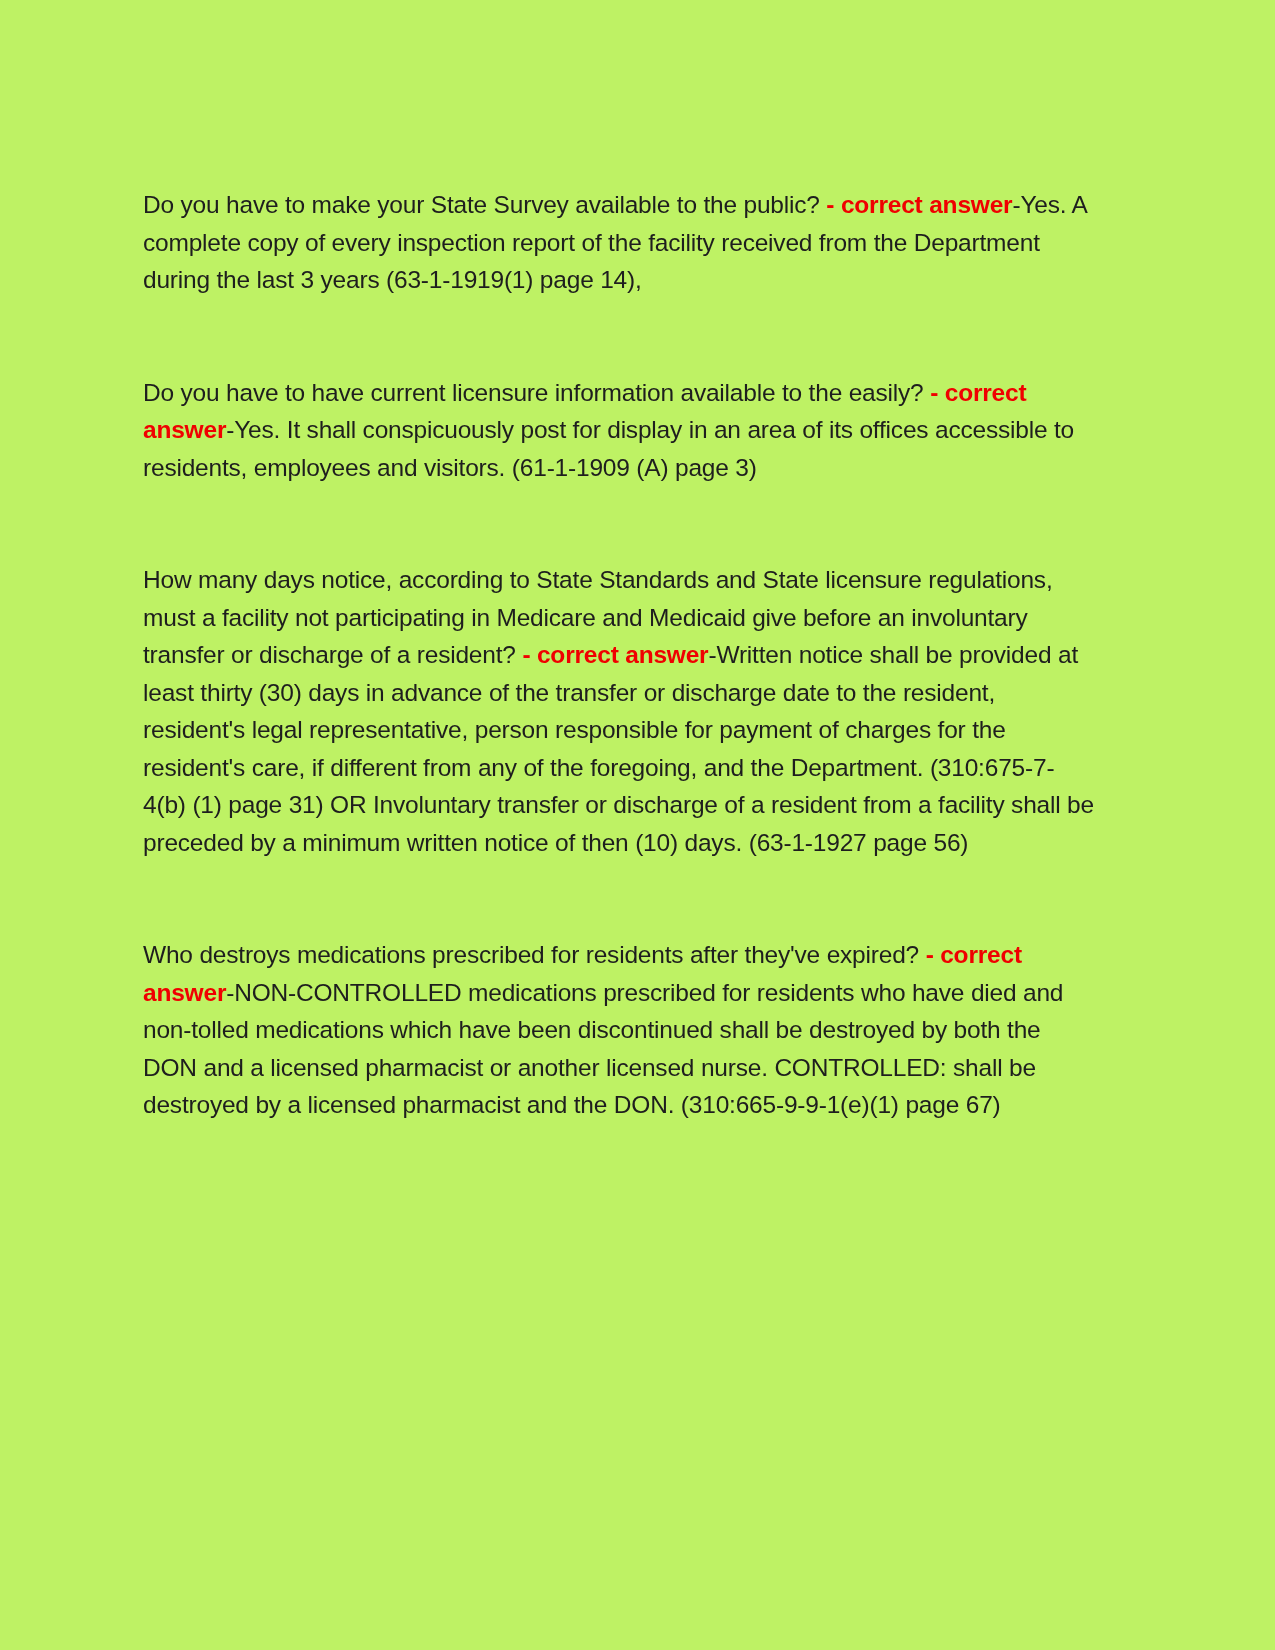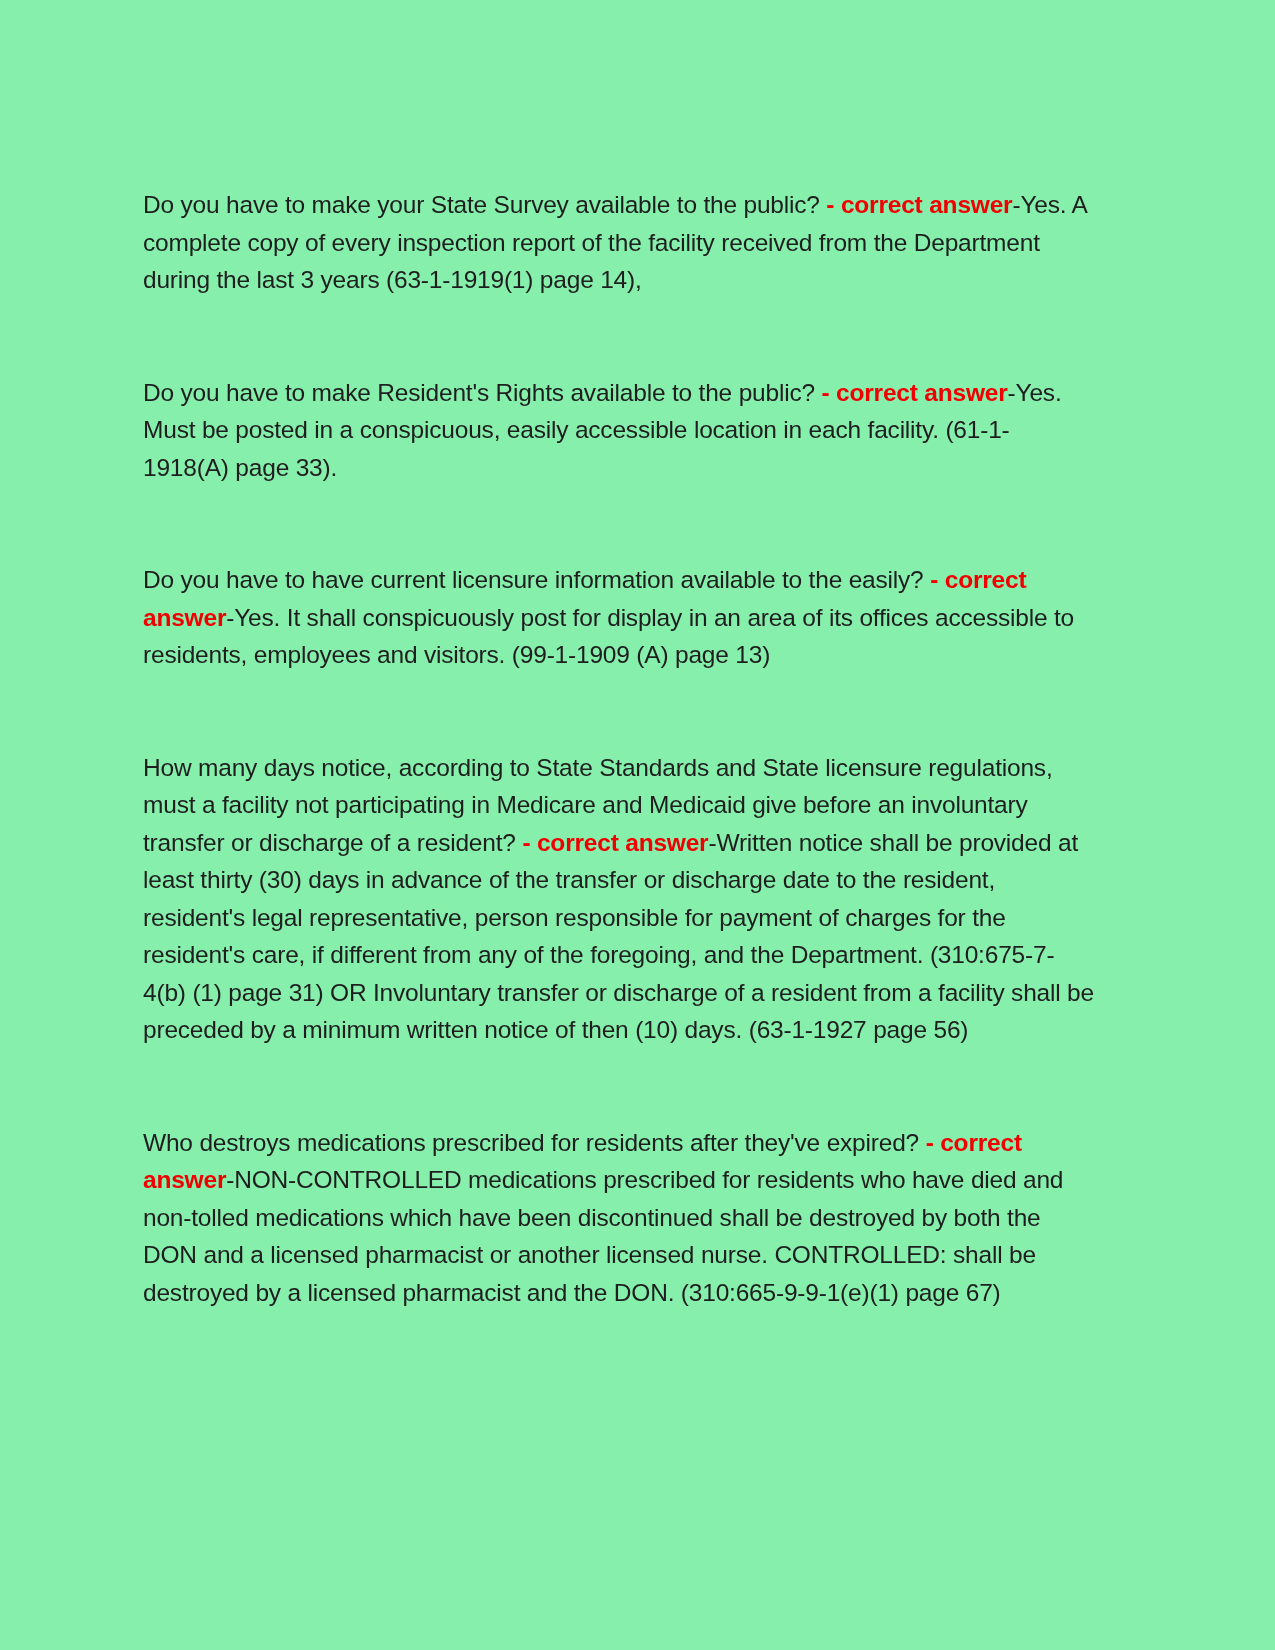--- a/index.html
+++ b/index.html
@@ -9,21 +9,21 @@
   body {
     width: 1275px;
     height: 1650px;
     background: #FCF2D0;
     overflow: hidden;
     position: relative;
   }
   .page {
     position: absolute;
     inset: 0;
-    background: #86efac;
+    background: #bef264;
   }
   .content {
     position: absolute;
     left: 143px;
     top: 186px;
     width: 952px;
     font-family: "Liberation Sans", sans-serif;
     font-size: 24.5px;
     line-height: 37.5px;
     letter-spacing: -0.2px;
@@ -44,18 +44,17 @@
     color: #F00000;
     font-weight: bold;
   }
 </style>
 </head>
 <body>
 
 <main class="page">
   <section class="content" id="qa-content">
       <p class="para"><span class="seg-normal">Do you have to make your State Survey available to the public? </span><span class="seg-red">- correct answer</span><span class="seg-normal">-Yes. A complete copy of every inspection report of the facility received from the Department during the last 3 years (63-1-1919(1) page 14),</span></p>
-      <p class="para"><span class="seg-normal">Do you have to make Resident's Rights available to the public? </span><span class="seg-red">- correct answer</span><span class="seg-normal">-Yes. Must be posted in a conspicuous, easily accessible location in each facility. (61-1-1918(A) page 33).</span></p>
-      <p class="para"><span class="seg-normal">Do you have to have current licensure information available to the easily? </span><span class="seg-red">- correct answer</span><span class="seg-normal">-Yes. It shall conspicuously post for display in an area of its offices accessible to residents, employees and visitors. (99-1-1909 (A) page 13)</span></p>
+      <p class="para"><span class="seg-normal">Do you have to have current licensure information available to the easily? </span><span class="seg-red">- correct answer</span><span class="seg-normal">-Yes. It shall conspicuously post for display in an area of its offices accessible to residents, employees and visitors. (61-1-1909 (A) page 3)</span></p>
       <p class="para"><span class="seg-normal">How many days notice, according to State Standards and State licensure regulations, must a facility not participating in Medicare and Medicaid give before an involuntary transfer or discharge of a resident? </span><span class="seg-red">- correct answer</span><span class="seg-normal">-Written notice shall be provided at least thirty (30) days in advance of the transfer or discharge date to the resident, resident's legal representative, person responsible for payment of charges for the resident's care, if different from any of the foregoing, and the Department. (310:675-7-4(b) (1) page 31) OR Involuntary transfer or discharge of a resident from a facility shall be preceded by a minimum written notice of then (10) days. (63-1-1927 page 56)</span></p>
       <p class="para"><span class="seg-normal">Who destroys medications prescribed for residents after they've expired? </span><span class="seg-red">- correct answer</span><span class="seg-normal">-NON-CONTROLLED medications prescribed for residents who have died and non-tolled medications which have been discontinued shall be destroyed by both the DON and a licensed pharmacist or another licensed nurse. CONTROLLED: shall be destroyed by a licensed pharmacist and the DON. (310:665-9-9-1(e)(1) page 67)</span></p>
     </section>
 </main>
 
 </body></html>

